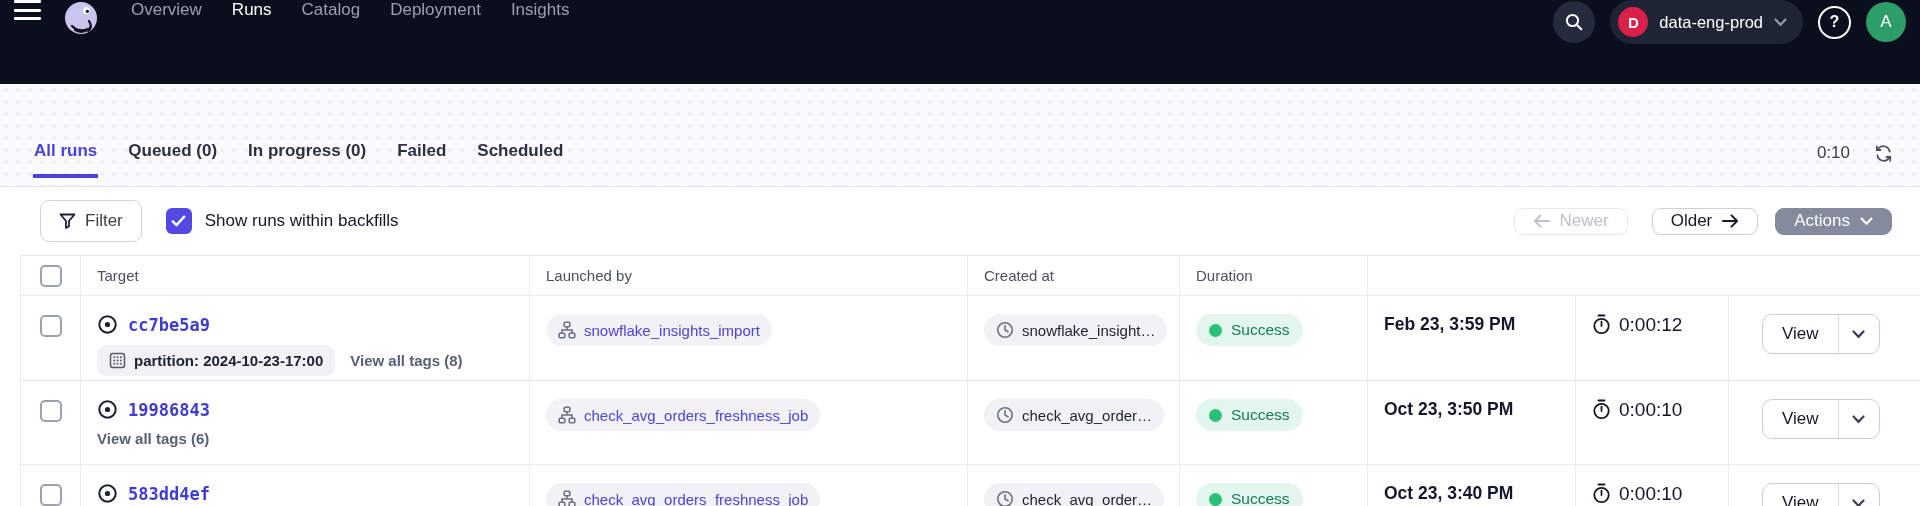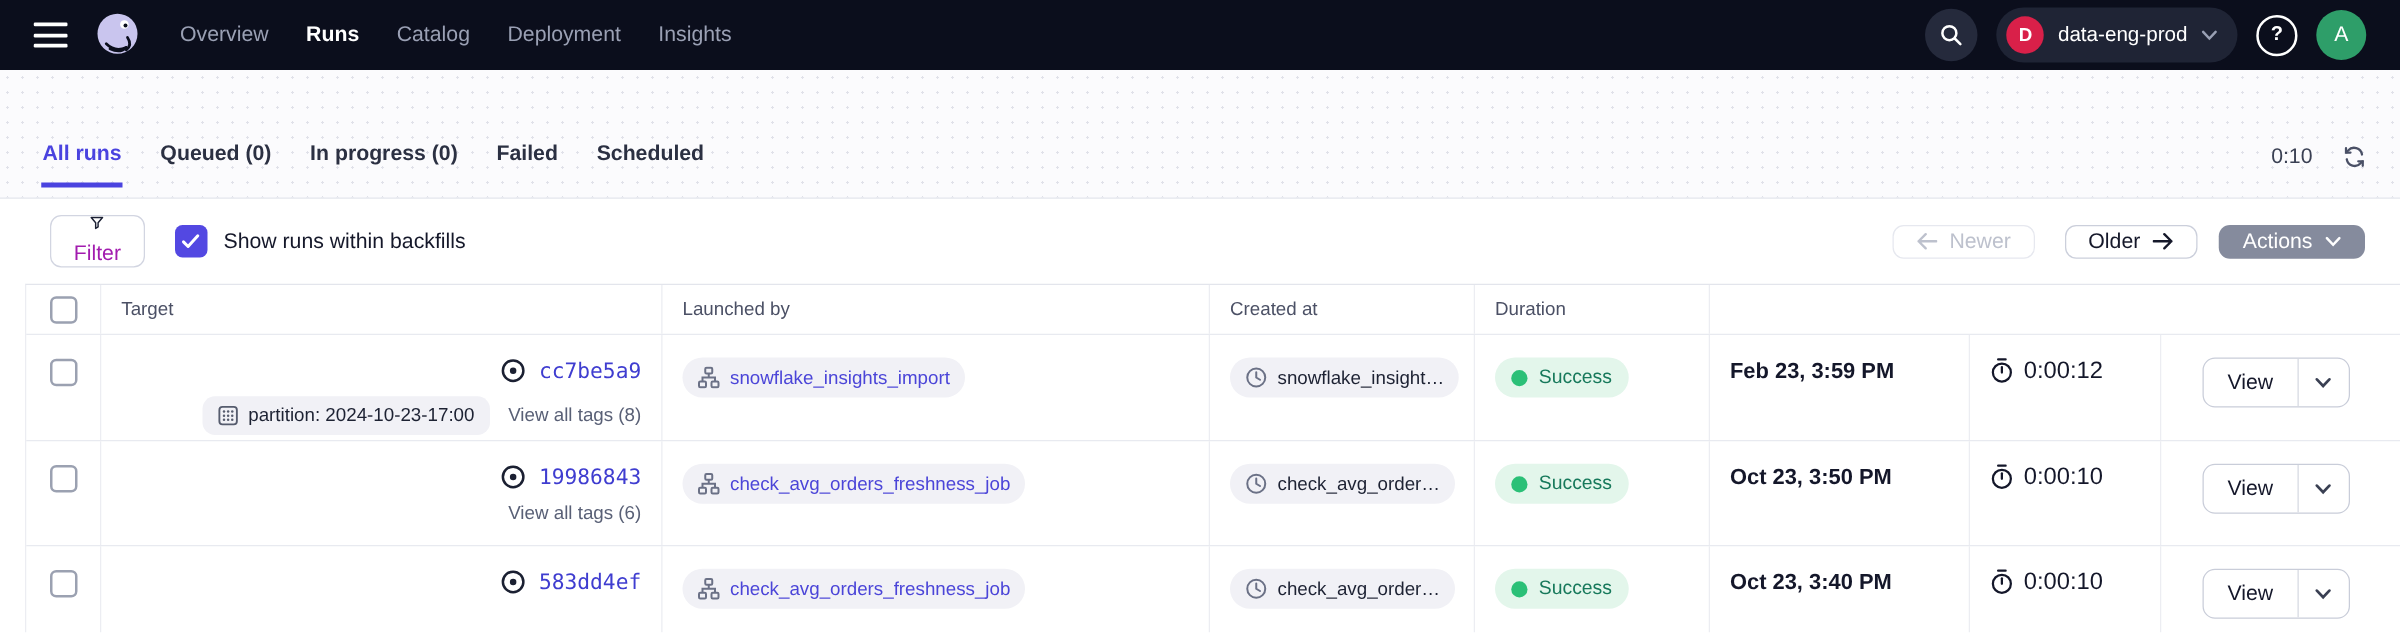--- a/index.html
+++ b/index.html
@@ -3,28 +3,28 @@
 <meta charset="utf-8">
 <style>
   * { box-sizing: border-box; margin: 0; padding: 0; }
   html,body { width:1920px; height:506px; }
   .app {
     width:1920px; height:506px; overflow:hidden; background:#fff;
     font-family:"Liberation Sans", sans-serif; position:relative;
   }
 
   
-  .topnav { height:56px; background:#0B0E1C; display:flex; align-items:center; padding:0 27px; }
+  .topnav { height:84px; background:#0B0E1C; display:flex; align-items:flex-start; padding:0 14px; }
   .hamburger { width:27px; height:20px; display:flex; flex-direction:column; justify-content:space-between;
     background:none; border:none; cursor:pointer; margin-right:21px; }
   .hamburger span { display:block; height:3px; background:#fff; border-radius:1px; }
   .logo { margin-right:31px; display:flex; align-items:center; }
   .navlinks { display:flex; gap:30px; align-items:center; }
   .navlink { font-size:17px; font-weight:500; color:#9AA0B4; text-decoration:none; cursor:pointer; }
-  .navlink.active { color:#fff; font-weight:700; }
+  .navlink.active { color:#fff; font-weight:400; }
   .nav-right { margin-left:auto; display:flex; align-items:center; gap:15px; }
   .icon-circle { width:42px; height:42px; border-radius:50%; background:#252A3C; border:none;
     display:flex; align-items:center; justify-content:center; cursor:pointer; }
   .deploy-pill { height:44px; border-radius:22px; background:#1F2435; border:none; display:flex;
     align-items:center; gap:11px; padding:0 16px 0 8px; cursor:pointer; }
   .deploy-badge { width:30px; height:30px; border-radius:50%; background:#D92049; color:#fff;
     font-size:15px; font-weight:700; display:flex; align-items:center; justify-content:center; }
   .deploy-label { color:#fff; font-size:16.5px; font-weight:500; }
   .help { width:33px; height:33px; border-radius:50%; border:2.2px solid #fff; background:none; color:#fff;
     font-size:16px; font-weight:700; display:flex; align-items:center; justify-content:center; cursor:pointer; }
@@ -38,21 +38,21 @@
   .tabs { position:absolute; left:33px; bottom:8px; display:flex; gap:29px; }
   .tab { font-size:17px; font-weight:700; color:#2B3042; padding:0 1px 13px; border-bottom:4px solid transparent; cursor:pointer; }
   .tab.active { color:#4A43DF; border-bottom-color:#4A43DF; }
   .refresh-cluster { position:absolute; right:27px; bottom:23px; display:flex; align-items:center; gap:24px;margin-top:28px; }
   .countdown { font-size:17px; color:#3A4053; }
   .refresh-btn { background:none; border:none; cursor:pointer; display:flex; }
 
   
   .toolbar { height:68px; display:flex; align-items:center; padding:0 28px 0 40px; }
   .filter-btn { height:42px; padding:0 18px; border:1px solid #D2D5E1; border-radius:9px; background:#fff;
-    display:flex; align-items:center; gap:9px; font-size:17px; font-weight:500; color:#a21caf; cursor:pointer;flex-direction:column; }
+    display:flex; align-items:center; gap:9px; font-size:17px; font-weight:500; color:#404040; cursor:pointer; }
   .backfills { display:flex; align-items:center; gap:13px; cursor:pointer; margin-left:24px; }
   .cbbox { width:26px; height:26px; border-radius:6px; background:#5348E2; display:flex; align-items:center; justify-content:center; }
   .backfills-label { font-size:17px; color:#15182A; }
   .toolbar-right { margin-left:auto; display:flex; align-items:center; }
   .btn { height:27px; border-radius:9px; font-size:17px; font-weight:500; display:flex; align-items:center; gap:10px; cursor:pointer; }
   .btn.ghost { border:1px solid #E6E8EF; background:#fff; color:#BDC1CD; padding:0 18px; }
   .btn.outline { border:1px solid #CBCFDB; background:#fff; color:#15182A; padding:0 18px; margin-left:24px; }
   .btn.solid { border:none; background:#858B9D; color:#fff; padding:0 19px; margin-left:17px; }
 
   
@@ -63,21 +63,21 @@
   .t-row.r1 { height:85px; } .t-row.r2 { height:84px; } .t-row.r3 { height:84px; }
   .cell { border-right:1px solid #ECEDF2; padding:0 16px; display:flex; align-items:flex-start; min-width:0; }
   .cell:last-child { border-right:none; }
   .t-row.header .cell { align-items:center; font-size:15px; color:#4B5065; }
   .t-row:not(.header) .cell { padding-top:18px; }
   .c-check { justify-content:center; padding:0 !important; }
   .t-row:not(.header) .c-check { padding-top:19px !important; }
   .t-row.header .c-check { align-items:center; }
   .cb { width:22px; height:22px; border:2px solid #9BA1B1; border-radius:5px; background:#fff; cursor:pointer; display:inline-block; }
 
-  .c-id { flex-direction:column; align-items:flex-end; }
+  .c-id { flex-direction:column; align-items:flex-start;font-weight:bold; }
   .id-line { display:flex; align-items:center; gap:10px; }
   .run-link { font-family:"DejaVu Sans Mono","Liberation Mono",monospace; font-size:17px; color:#3F3DD0;
     text-decoration:none; cursor:pointer; }
   .tag-line { display:flex; align-items:center; gap:15px; margin-top:10px; }
   .tag-pill { display:inline-flex; align-items:center; gap:8px; background:#F1F1F6; border-radius:10px;
     padding:7px 12px; font-size:15px; color:#1D2233; cursor:pointer; white-space:nowrap; }
   .tag-pill.round { border-radius:17px; }
   .job-text { color:#4B45D8; }
   .view-all { font-size:15px; color:#596076; cursor:pointer; text-decoration:none; white-space:nowrap; }
 

